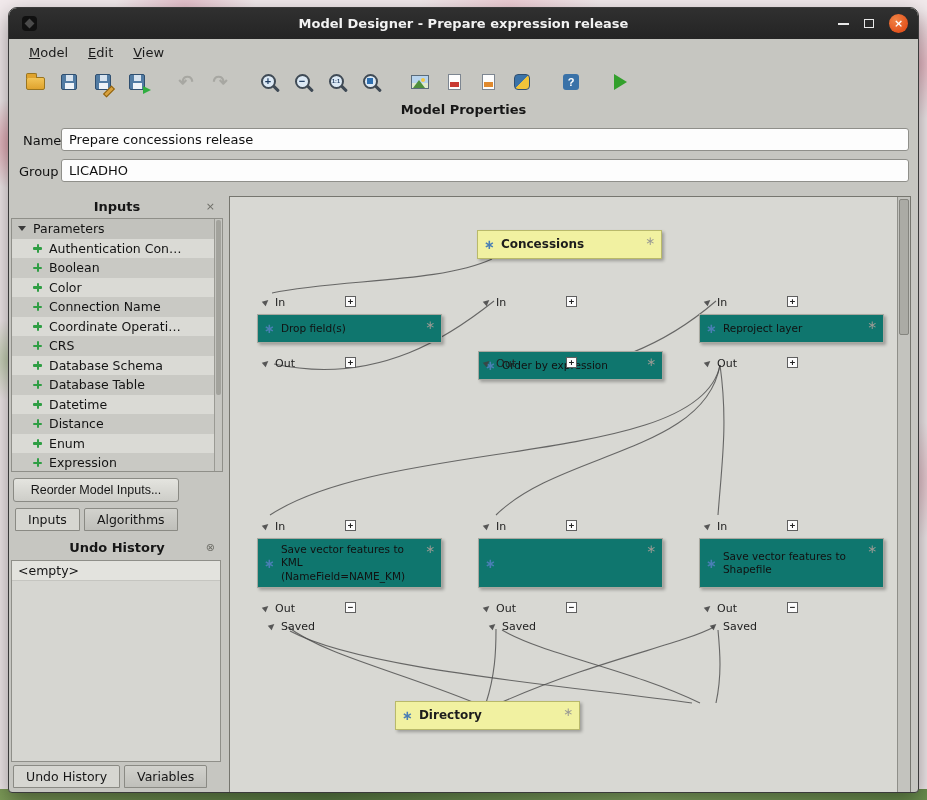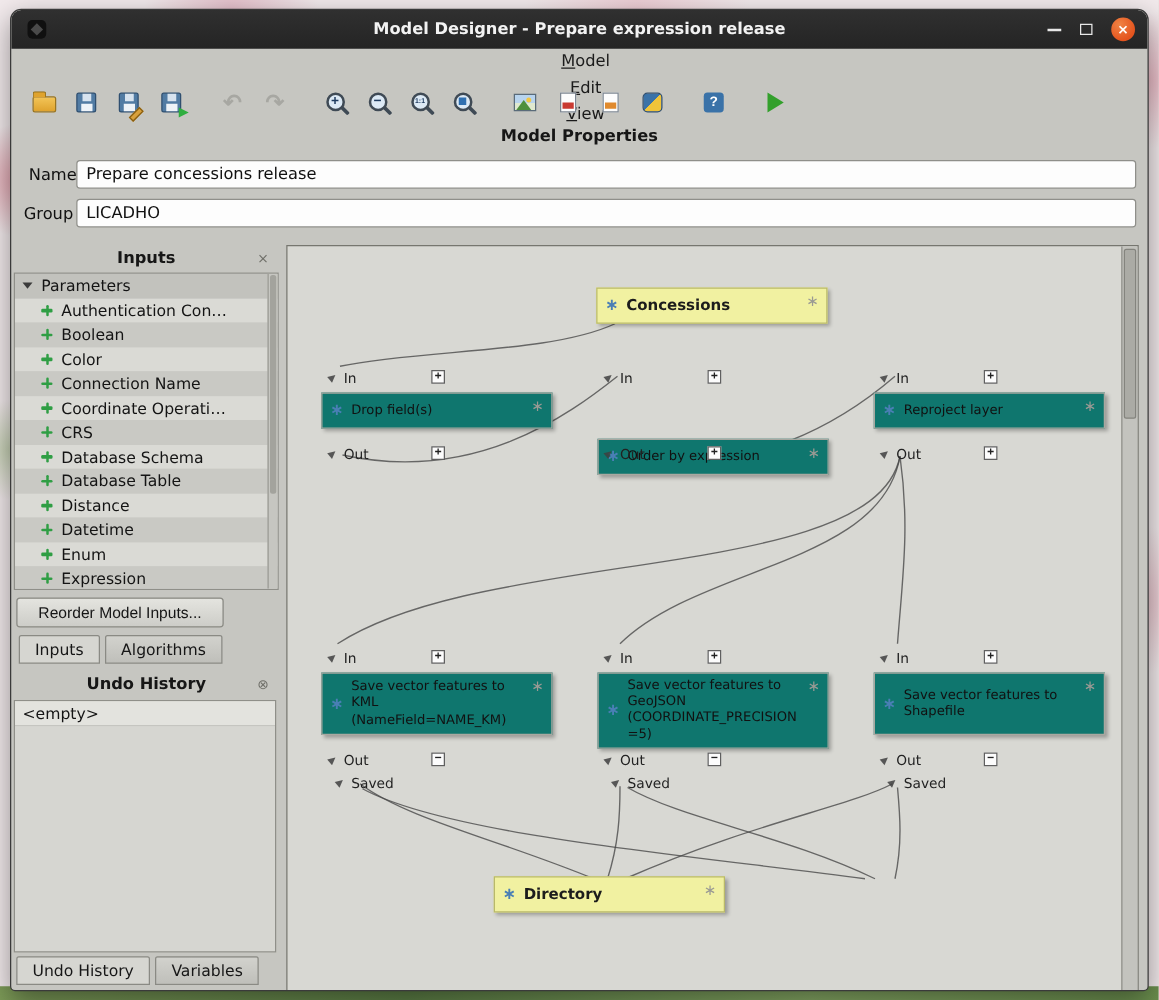--- a/index.html
+++ b/index.html
@@ -30,21 +30,21 @@
     color:#f2f2f2; font-size:13px; font-weight:bold; }
   .win-ico { position:absolute; left:13px; top:8px; width:15px; height:15px;
     background:#101010; border-radius:4px; }
   .win-ico::before { content:""; position:absolute; inset:4px; background:#4a4a4a; transform:rotate(45deg); }
   .tb-controls { position:absolute; right:10px; top:0; bottom:0; display:flex; align-items:center; gap:15px; }
   .btn-min { width:11px; height:2px; background:#e8e8e8; }
   .btn-max { width:10px; height:9px; border:1.5px solid #e8e8e8; }
   .btn-close { width:19px; height:19px; border-radius:50%; display:flex; align-items:center; justify-content:center;
     background:radial-gradient(circle at 35% 30%, #f08344, #e4541e 70%); color:#fff; font-size:11px; font-weight:bold; }
 
-  .menubar { position:absolute; left:0; top:31px; right:0; height:26px; display:flex; align-items:center; padding-left:10px;flex-direction:column; }
+  .menubar { position:absolute; left:0; top:31px; right:0; height:26px; display:flex; align-items:center; padding-left:10px; }
   .menu-item { display:inline-block; padding:3px 10px; font-size:13px; color:#1b1b1b; }
   .menu-item::first-letter { text-decoration:underline; }
 
   
   .toolbar { position:absolute; left:0; top:57px; right:0; height:34px; display:flex; align-items:center; padding-left:12px; gap:6px; }
   .tbsep { width:9px; flex:0 0 auto; }
   .tb { width:28px; height:28px; position:relative; display:flex; align-items:center; justify-content:center;
     flex:0 0 auto; background:transparent; border:none; padding:0; cursor:default; }
   .tb.dis { opacity:.55; }
   .tb .i { position:relative; display:block; }
@@ -273,25 +273,25 @@
       <div class="trow item">
         <span class="plus"></span>
         <span>Database Schema</span>
       </div>
       <div class="trow item">
         <span class="plus"></span>
         <span>Database Table</span>
       </div>
       <div class="trow item">
         <span class="plus"></span>
+        <span>Datetime</span>
+      </div>
+      <div class="trow item">
+        <span class="plus"></span>
         <span>Distance</span>
-      </div>
-      <div class="trow item">
-        <span class="plus"></span>
-        <span>Datetime</span>
       </div>
       <div class="trow item">
         <span class="plus"></span>
         <span>Enum</span>
       </div>
       <div class="trow item">
         <span class="plus"></span>
         <span>Expression</span>
       </div>
       <div class="tscroll">
@@ -405,21 +405,20 @@
           <span class="pm"></span>
           <span class="plab">Saved</span>
         </div>
         <div class="port" style="left: 254px; top: 322px;">
           <span class="pm"></span>
           <span class="plab">In</span>
         </div>
         <div class="exp" style="left: 336px; top: 323px;">+</div>
         <div class="node algo" style="left: 248px; top: 341px; width: 185px; min-height: 50px;">
           <span class="nico"></span>
-          <span class="nlabel">Save vector features to GeoJSON (COORDINATE_PRECISION=5)</span>
           <span class="ncorner"></span>
         </div>
         <div class="port" style="left: 254px; top: 404px;">
           <span class="pm"></span>
           <span class="plab">Out</span>
         </div>
         <div class="exp" style="left: 336px; top: 405px;">−</div>
         <div class="port" style="left: 260px; top: 422px;">
           <span class="pm"></span>
           <span class="plab">Saved</span>

